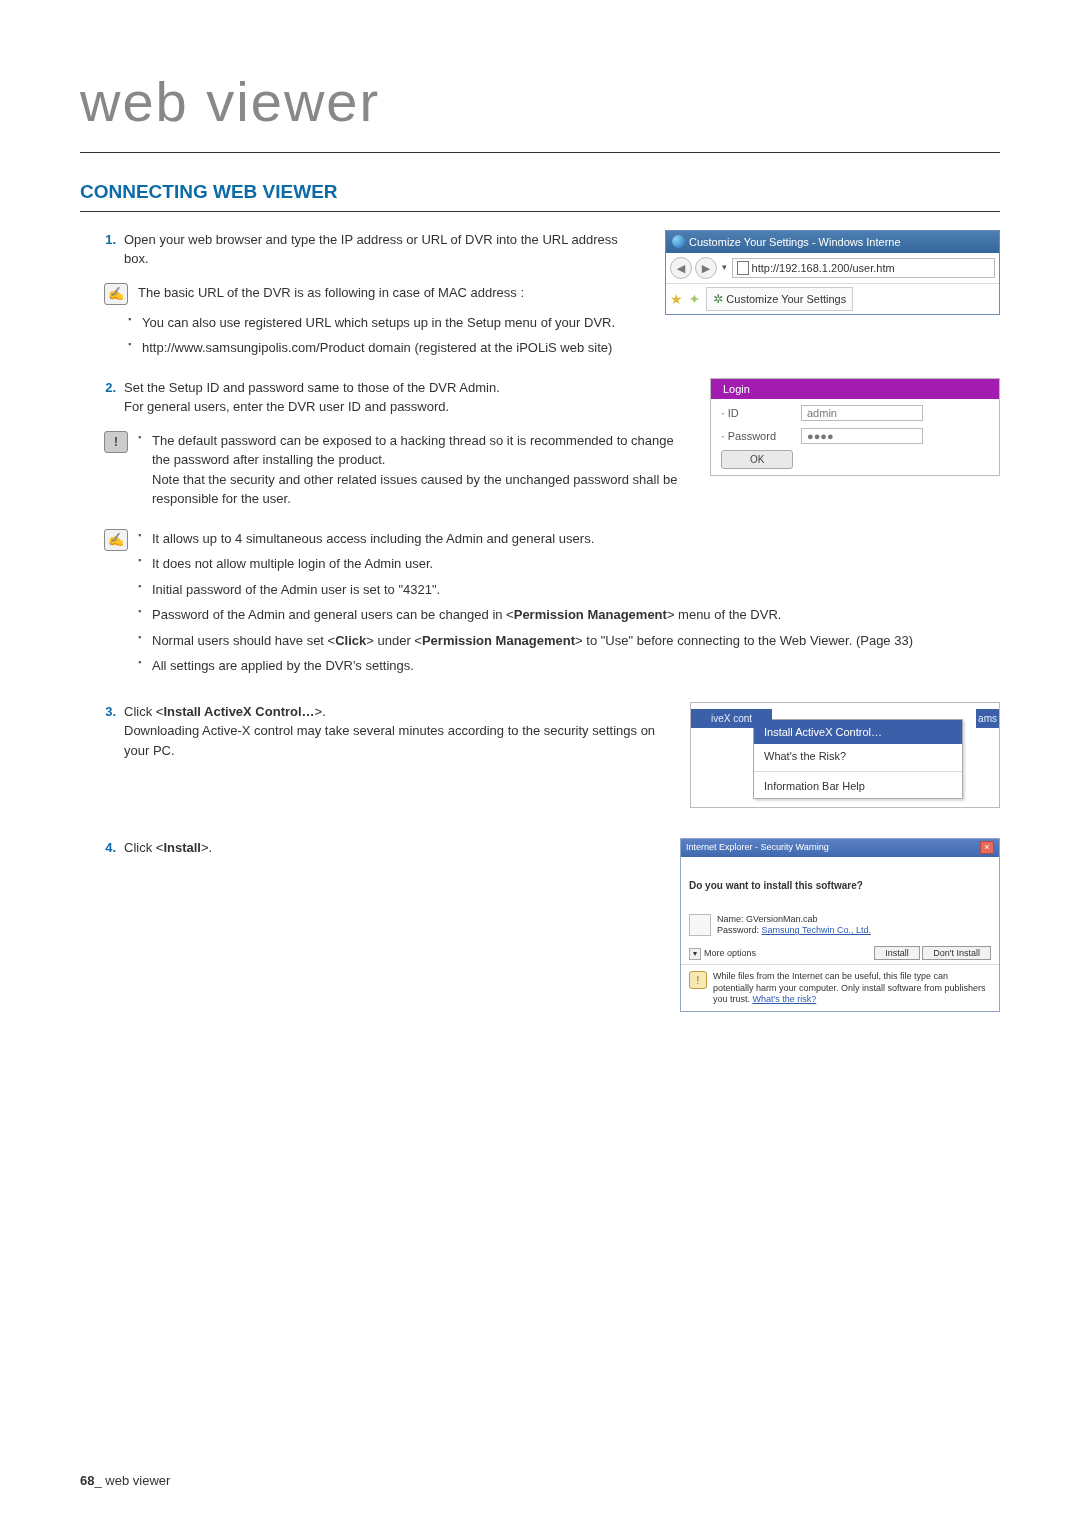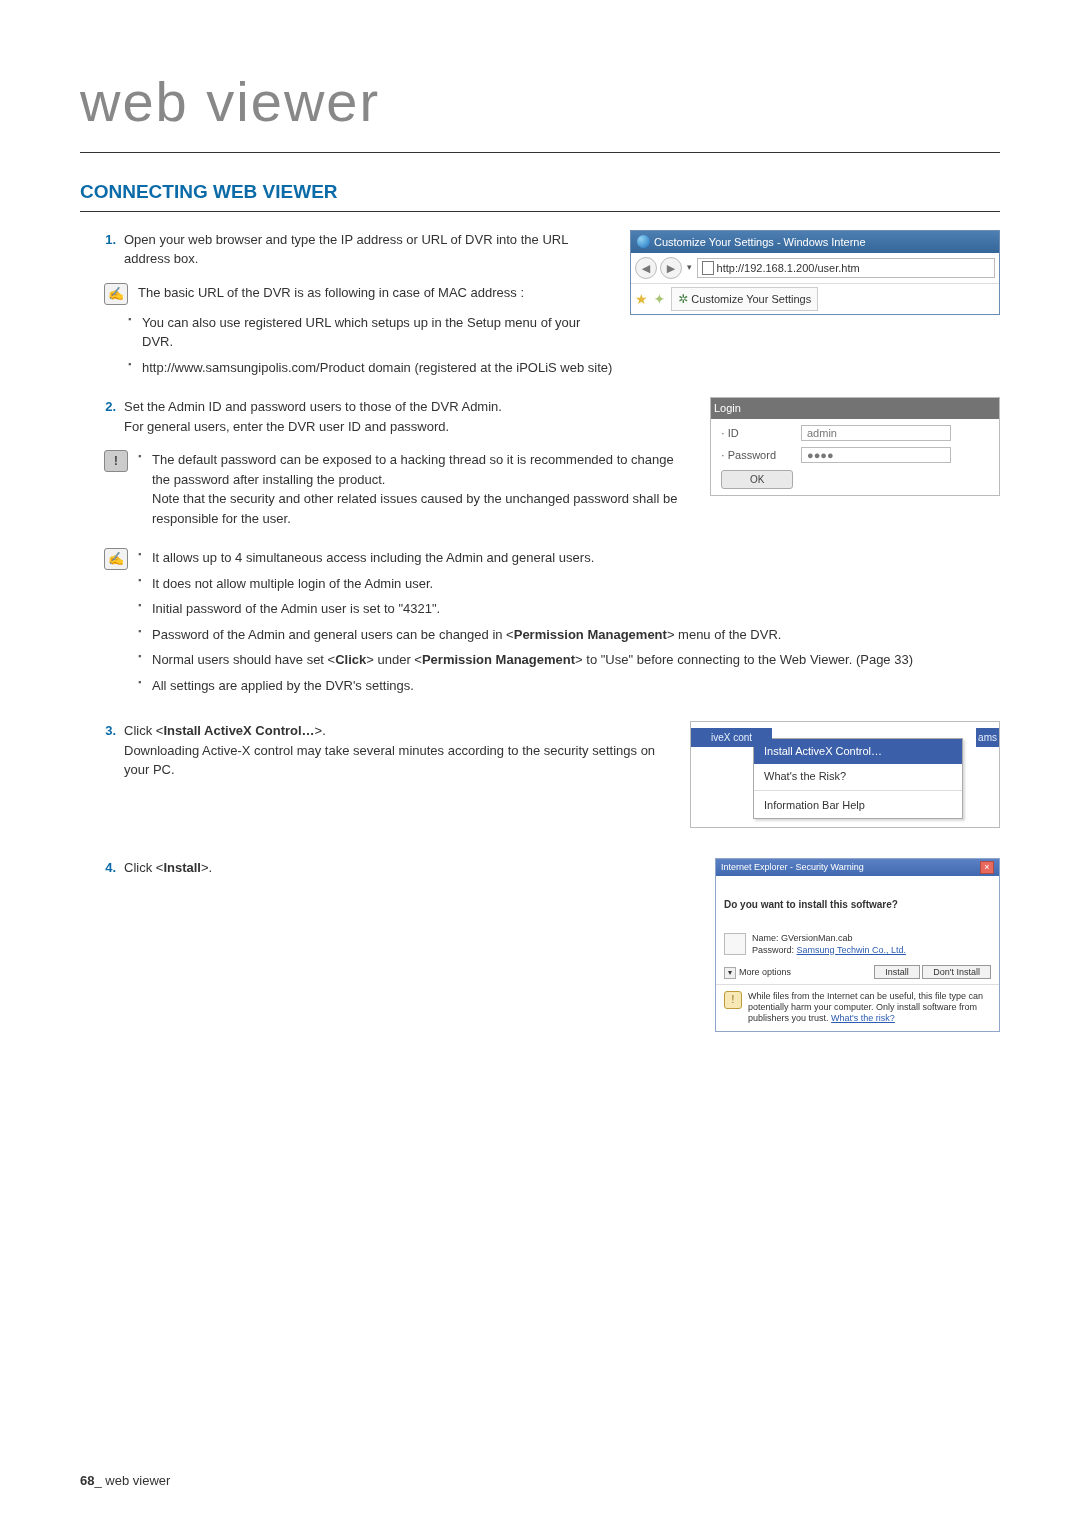--- a/index.html
+++ b/index.html
@@ -48,21 +48,21 @@
     ul.sub-list { list-style: none; margin-left: 48px; }
     ul.sub-list li {
       position: relative; padding-left: 14px; margin-bottom: 6px; color: #333;
     }
     ul.sub-list li::before {
       content: "▪"; position: absolute; left: 0; top: 0; color: #555; font-size: 9px;
     }
     ul.sub-list.tight li { margin-bottom: 6px; }
     .float-right { float: right; margin-left: 20px; }
     .browserbox {
-      width: 370px; border: 1px solid #6b8db3; background: #fff; font-size: 11px;
+      width: 335px; border: 1px solid #6b8db3; background: #fff; font-size: 11px;
     }
     .browserbox .titlebar {
       background: linear-gradient(#4d7fb3,#356699); color: #fff; padding: 3px 6px;
       display: flex; align-items: center; gap: 4px;
     }
     .browserbox .titlebar .ieicon {
       width: 13px; height: 13px; border-radius: 50%;
       background: radial-gradient(circle at 30% 30%, #8fd3f4, #1a6fbf);
       display: inline-block;
     }
@@ -90,26 +90,26 @@
     .favrow .addfav { color: #a8c575; font-size: 14px; }
     .favrow .tab {
       border: 1px solid #ccc; padding: 2px 6px; background: #fafafa;
       display: flex; align-items: center; gap: 3px;
     }
     .favrow .tab .gear { color: #4a824a; font-size: 12px; }
 
     .loginbox {
       width: 290px; border: 1px solid #bbb; background: #fff; font-size: 11px;
     }
-    .loginbox .hdr { background: #737373; color: #fff; padding: 2px 3px; }
+    .loginbox .hdr { background: #a21caf; color: #fff; padding: 2px 12px; }
     .loginbox .body { padding: 6px 10px; }
     .loginbox .field { display: flex; align-items: center; margin-bottom: 6px; }
     .loginbox .label { width: 80px; color: #555; }
     .loginbox input {
-      border: 1px solid #bbb; padding: 1px 5px; width: 150px; font-size: 11px; color: #777;
+      border: 1px solid #bbb; padding: 1px 5px; width: 122px; font-size: 11px; color: #777;
     }
     .loginbox .btnrow { margin-top: 4px; }
     .loginbox .okbtn {
       display: inline-block; border: 1px solid #aaa; border-radius: 3px;
       padding: 1px 28px; background: #e9e9e9; font-size: 10px; color: #444;
     }
 
     .ax-wrap {
       width: 310px; border: 1px solid #bbb; background: #fff; position: relative; padding: 8px 6px;
     }
@@ -123,21 +123,21 @@
     }
     .ax-menu {
       margin: 8px 0 0 56px; border: 1px solid #aaa; background: #fff; width: 210px;
       box-shadow: 2px 2px 2px rgba(0,0,0,.15); font-size: 11px;
     }
     .ax-menu .mi { padding: 4px 10px; }
     .ax-menu .mi.hl { background: #3b5fa9; color: #fff; }
     .ax-menu hr { border: none; border-top: 1px solid #ddd; margin: 2px 0; }
 
     .secbox {
-      width: 285px; border: 1px solid #8fa5c9; background: #fff; font-size: 9px;
+      width: 320px; border: 1px solid #8fa5c9; background: #fff; font-size: 9px;
     }
     .secbox .titlebar2 {
       background: linear-gradient(#5c82c4,#3f68b0); color: #fff; padding: 2px 5px;
       display: flex; justify-content: space-between; align-items: center;
     }
     .secbox .closebtn {
       width: 14px; height: 13px; background: #e86a5e; color: #fff; font-size: 9px;
       display:inline-flex; justify-content:center; align-items:center; border:1px solid #b14b42;
     }
     .secbox .q { padding: 21px 8px; font-weight: bold; font-size: 10px; }
@@ -235,21 +235,21 @@
         <div class="btnrow">
           <span class="okbtn">OK</span>
         </div>
       </div>
     </div>
   </div>
 
   <div class="step-row">
     <div class="step-num"><span>2.</span></div>
     <div class="step-text">
-      <span>Set the Admin ID and password users to those of the DVR Admin.</span><br>
+      <span>Set the Setup ID and password same to those of the DVR Admin.</span><br>
       <span>For general users, enter the DVR user ID and password.</span>
     </div>
   </div>
 
   <div class="note-row">
     <span class="icon-box warn-icon">!</span>
     <div class="note-body">
       <ul class="sub-list" style="margin-left:0;">
           <li style="white-space:pre-line;">The default password can be exposed to a hacking thread so it is recommended to change the password after installing the product.
 Note that the security and other related issues caused by the unchanged password shall be responsible for the user.</li>

